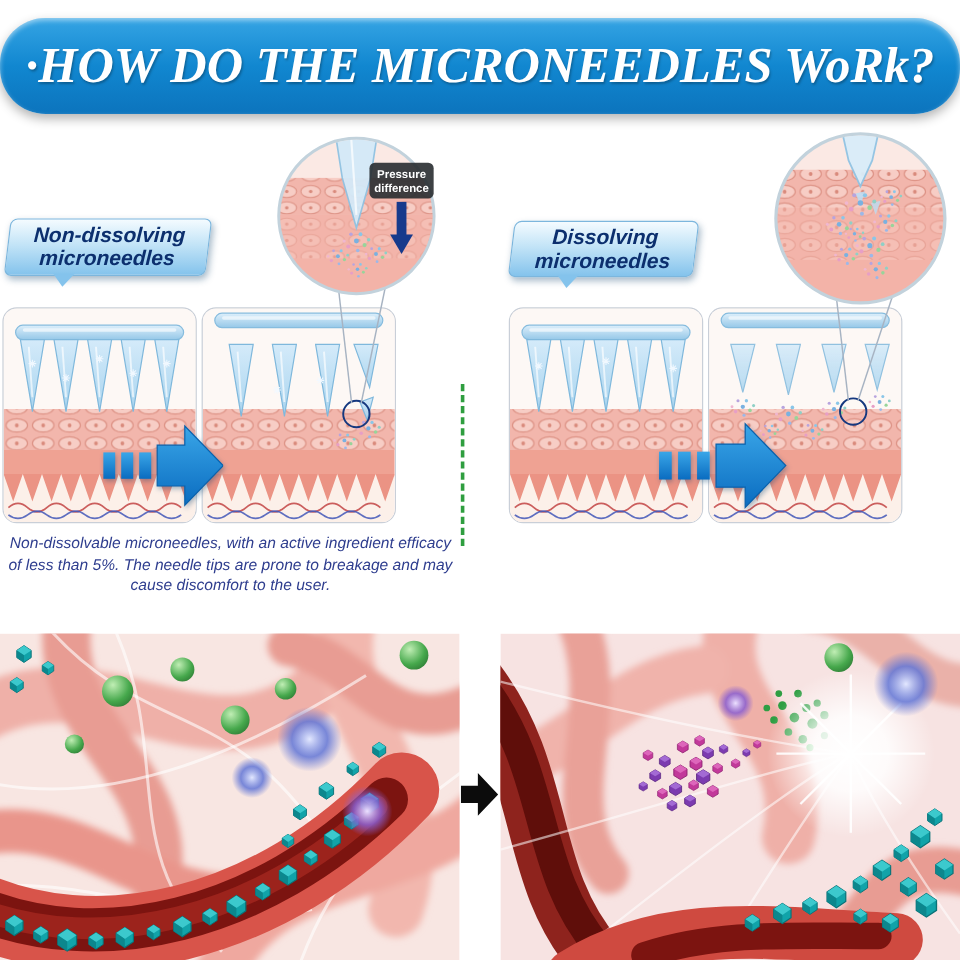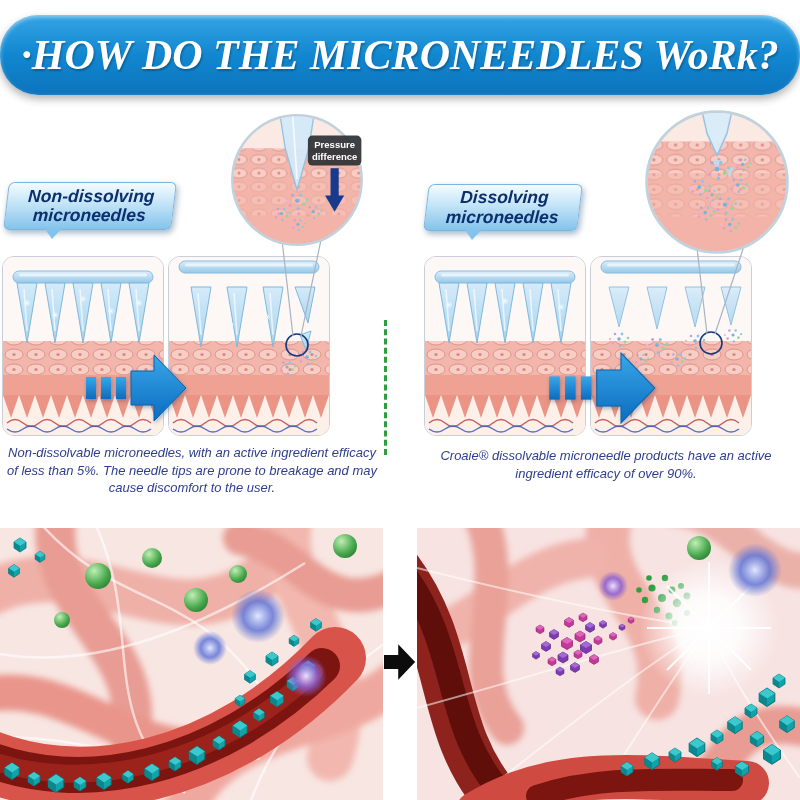--- a/index.html
+++ b/index.html
@@ -294,21 +294,20 @@
       <use href="#sparkles" transform="translate(50,102) scale(0.8)"></use>
       <circle cx="120" cy="86" r="11" fill="none" stroke="#15387f" stroke-width="1.6"></circle>
     </svg>
   </div>
 
   <svg class="arrow-blue" style="left:548px;top:350px" width="108" height="76" viewBox="0 0 100 72">
     <use href="#blueArrow"></use>
   </svg>
 
   <div class="caption" id="caption-left">Non-dissolvable microneedles, with an active ingredient efficacy of less than 5%. The needle tips are prone to breakage and may cause discomfort to the user.</div>
-  <div class="caption" id="caption-right">Croaie® dissolvable microneedle products have an active ingredient efficacy of over 90%.</div>
 
   <svg class="vessel" style="left:0;top:528px" width="383" height="272" viewBox="0 0 383 272">
     <rect width="383" height="272" fill="#f8e6e2"></rect>
     <g filter="url(#blur3)" stroke-linecap="round" fill="none">
       <path d="M-20,70 C80,10 170,120 260,50" stroke="#efb0a8" stroke-width="46"></path>
       <path d="M60,-30 C30,80 150,110 130,210" stroke="#e89c93" stroke-width="40"></path>
       <path d="M300,-40 C250,60 370,110 330,230" stroke="#f2b7ae" stroke-width="46"></path>
       <path d="M-30,170 C70,140 130,240 230,215" stroke="#e9958b" stroke-width="36"></path>
       <path d="M180,290 C220,190 330,210 400,150" stroke="#efa89f" stroke-width="42"></path>
       <path d="M390,60 C320,90 300,20 240,10" stroke="#e89c93" stroke-width="34"></path>

